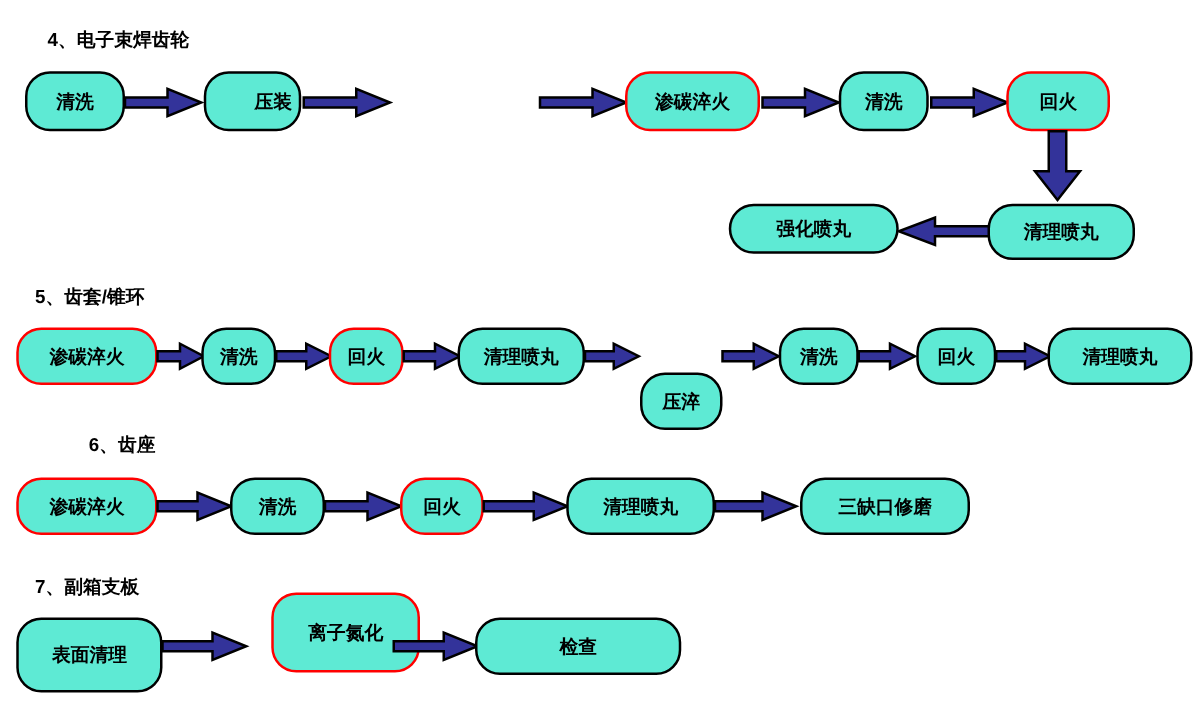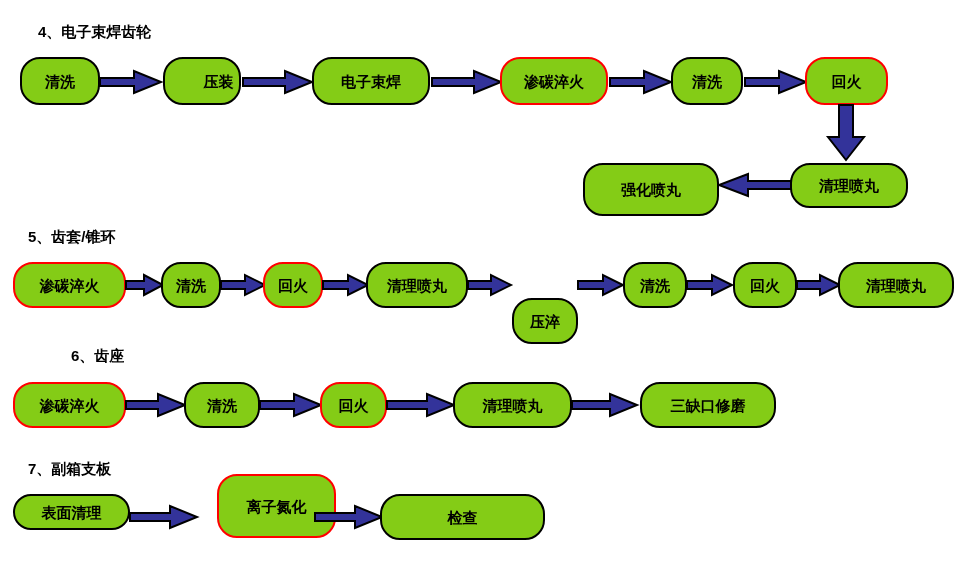--- a/index.html
+++ b/index.html
@@ -21,21 +21,21 @@
     position: absolute;
     font-size: 15px;
     font-weight: bold;
     color: #000000;
     white-space: nowrap;
     letter-spacing: 0px;
   }
   .node {
     position: absolute;
     box-sizing: border-box;
-    background: #84cc16;
+    background: #5eead4;
     border: 2px solid #000000;
     border-radius: 20px;
     display: flex;
     align-items: center;
     justify-content: center;
     font-size: 15px;
     font-weight: bold;
     color: #000000;
     white-space: nowrap;
     line-height: 1;
@@ -69,21 +69,20 @@
   </div>
 
   <div class="node" style="left:163px; top:57px; width:78px; height:48px;padding-left:33px;">压装</div>
 
   <div class="arrow" style="left:243px; top:70px;">
     <svg width="70" height="24" viewBox="0 0 70 24">
       <polygon points="0,8 42,8 42,1 69,12 42,23 42,16 0,16" fill="#33339a" stroke="#000000" stroke-width="2" stroke-linejoin="miter"></polygon>
     </svg>
   </div>
 
-  <div class="node" style="left:312px; top:57px; width:118px; height:48px;">电子束焊</div>
 
   <div class="arrow" style="left:432px; top:70px;">
     <svg width="70" height="24" viewBox="0 0 70 24">
       <polygon points="0,8 42,8 42,1 69,12 42,23 42,16 0,16" fill="#33339a" stroke="#000000" stroke-width="2" stroke-linejoin="miter"></polygon>
     </svg>
   </div>
 
   <div class="node hl" style="left:500px; top:57px; width:108px; height:48px;">渗碳淬火</div>
 
   <div class="arrow" style="left:610px; top:70px;">
@@ -109,21 +108,21 @@
   </div>
 
   <div class="node" style="left:790px; top:163px; width:118px; height:45px;">清理喷丸</div>
 
   <div class="arrow" style="left:718px; top:173px;">
     <svg width="74" height="24" viewBox="0 0 74 24">
       <polygon points="73,8 30,8 30,1 1,12 30,23 30,16 73,16" fill="#33339a" stroke="#000000" stroke-width="2" stroke-linejoin="miter"></polygon>
     </svg>
   </div>
 
-  <div class="node" style="left:583px; top:163px; width:136px; height:53px;">强化喷丸</div>
+  <div class="node" style="left:583px; top:163px; width:136px; height:40px;">强化喷丸</div>
 
   <div class="section-title" style="left:28px; top:228px;">5、齿套/锥环</div>
 
   <div class="node hl" style="left:13px; top:262px; width:113px; height:46px;">渗碳淬火</div>
 
   <div class="arrow" style="left:126px; top:274px;">
     <svg width="38" height="22" viewBox="0 0 38 22">
       <polygon points="0,7 18,7 18,1 37,11 18,21 18,15 0,15" fill="#33339a" stroke="#000000" stroke-width="2" stroke-linejoin="miter"></polygon>
     </svg>
   </div>
@@ -209,21 +208,21 @@
   <div class="arrow" style="left:572px; top:393px;">
     <svg width="66" height="24" viewBox="0 0 66 24">
       <polygon points="0,8 38,8 38,1 65,12 38,23 38,16 0,16" fill="#33339a" stroke="#000000" stroke-width="2" stroke-linejoin="miter"></polygon>
     </svg>
   </div>
 
   <div class="node" style="left:640px; top:382px; width:136px; height:46px;">三缺口修磨</div>
 
   <div class="section-title" style="left:28px; top:460px;">7、副箱支板</div>
 
-  <div class="node" style="left:13px; top:494px; width:117px; height:36px;">表面清理</div>
+  <div class="node" style="left:13px; top:494px; width:117px; height:60px;">表面清理</div>
 
   <div class="arrow" style="left:130px; top:505px;">
     <svg width="68" height="24" viewBox="0 0 68 24">
       <polygon points="0,8 40,8 40,1 67,12 40,23 40,16 0,16" fill="#33339a" stroke="#000000" stroke-width="2" stroke-linejoin="miter"></polygon>
     </svg>
   </div>
 
   <div class="node hl" style="left:196px; top:474px; width:119px; height:64px;margin-left:21px;">离子氮化</div>
 
   <div class="arrow" style="left:315px; top:505px;">

